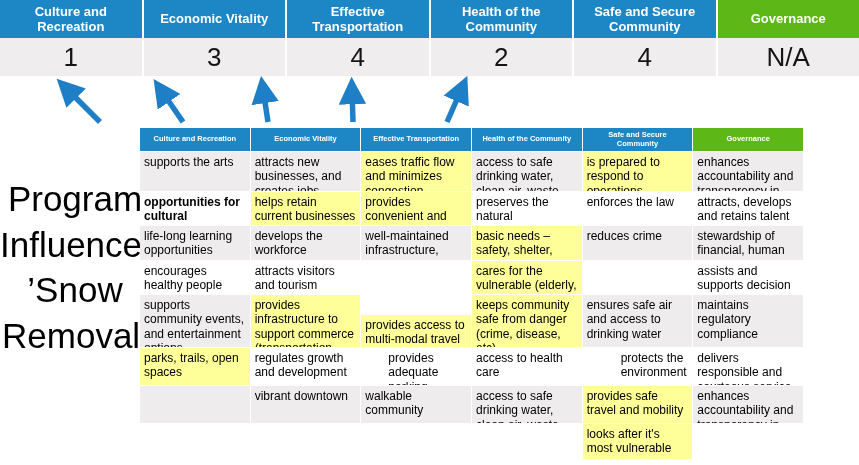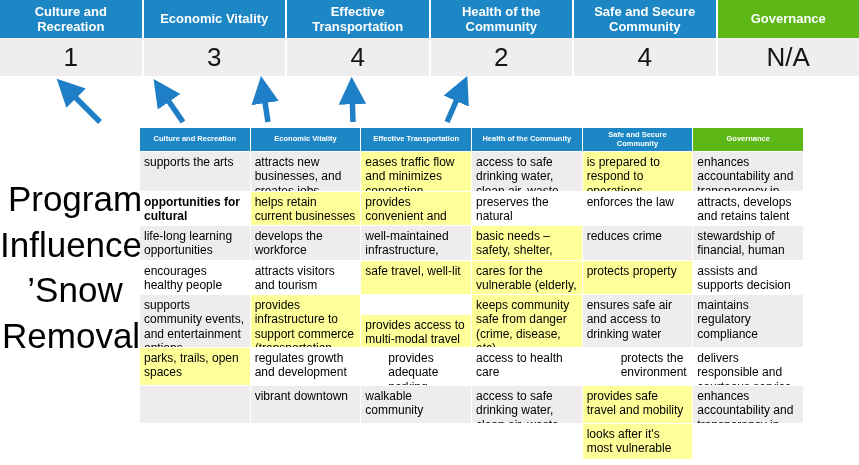--- a/index.html
+++ b/index.html
@@ -95,39 +95,37 @@
     <div class="tcell bg-gray" style="grid-area: 4 / 2;">develops the workforce</div>
     <div class="tcell bg-white" style="grid-area: 5 / 2;">attracts visitors and tourism</div>
     <div class="tcell bg-yellow" style="grid-area: 6 / 2;">provides infrastructure to support commerce (transportation, utilities, internet/communications, smart cities, etc)</div>
     <div class="tcell bg-white" style="grid-area: 7 / 2;">regulates growth and development</div>
     <div class="tcell bg-gray" style="grid-area: 8 / 2;">vibrant downtown</div>
     <div class="tcell bg-white" style="grid-area: 9 / 2;"></div>
     <div class="thead" style="background: rgb(29, 134, 197); grid-area: 1 / 3;">Effective Transportation</div>
     <div class="tcell bg-yellow" style="grid-area: 2 / 3;">eases traffic flow and minimizes congestion</div>
     <div class="tcell bg-yellow" style="grid-area: 3 / 3;">provides convenient and efficient access</div>
     <div class="tcell bg-gray" style="grid-area: 4 / 3;">well-maintained infrastructure, planned for future development</div>
-    <div class="tcell bg-yellow" style="grid-area: 5 / 3;">safe travel, well-lit</div>
     <div class="tcell bg-yellow" style="grid-area: 6 / 3; margin-top: 20px;">provides access to multi-modal travel options (transit, public transportation, bike lanes, trails)</div>
     <div class="tcell bg-white" style="grid-area: 7 / 3; margin-left: 23px;">provides adequate parking</div>
     <div class="tcell bg-gray" style="grid-area: 8 / 3;">walkable community</div>
     <div class="tcell bg-white" style="grid-area: 9 / 3;"></div>
     <div class="thead" style="background: rgb(29, 134, 197); grid-area: 1 / 4;">Health of the Community</div>
     <div class="tcell bg-gray" style="grid-area: 2 / 4;">access to safe drinking water, clean air, waste removal</div>
     <div class="tcell bg-white" style="grid-area: 3 / 4;">preserves the natural environment</div>
     <div class="tcell bg-yellow" style="grid-area: 4 / 4;">basic needs – safety, shelter, food, opportunity to work</div>
     <div class="tcell bg-yellow" style="grid-area: 5 / 4;">cares for the vulnerable (elderly, youth)</div>
     <div class="tcell bg-yellow" style="grid-area: 6 / 4;">keeps community safe from danger (crime, disease, etc)</div>
     <div class="tcell bg-white" style="grid-area: 7 / 4;">access to health care</div>
     <div class="tcell bg-gray" style="grid-area: 8 / 4;">access to safe drinking water, clean air, waste removal</div>
     <div class="tcell bg-white" style="grid-area: 9 / 4;"></div>
     <div class="thead" style="background: rgb(29, 134, 197); grid-area: 1 / 5;">Safe and Secure Community</div>
     <div class="tcell bg-yellow" style="grid-area: 2 / 5;">is prepared to respond to operations</div>
     <div class="tcell bg-white" style="grid-area: 3 / 5;">enforces the law</div>
     <div class="tcell bg-gray" style="grid-area: 4 / 5;">reduces crime</div>
-    <div class="tcell bg-yellow" style="grid-area: 5 / 5;">protects property</div>
     <div class="tcell bg-gray" style="grid-area: 6 / 5;">ensures safe air and access to drinking water</div>
     <div class="tcell bg-white" style="grid-area: 7 / 5; margin-left: 34px;">protects the environment</div>
     <div class="tcell bg-yellow" style="grid-area: 8 / 5;">provides safe travel and mobility</div>
     <div class="tcell bg-yellow" style="grid-area: 9 / 5;">looks after it's most vulnerable</div>
     <div class="thead" style="background: rgb(92, 183, 23); grid-area: 1 / 6;">Governance</div>
     <div class="tcell bg-gray" style="grid-area: 2 / 6;">enhances accountability and transparency in operations</div>
     <div class="tcell bg-white" style="grid-area: 3 / 6;">attracts, develops and retains talent</div>
     <div class="tcell bg-gray" style="grid-area: 4 / 6;">stewardship of financial, human and physical resources</div>
     <div class="tcell bg-white" style="grid-area: 5 / 6;">assists and supports decision makers</div>
     <div class="tcell bg-gray" style="grid-area: 6 / 6;">maintains regulatory compliance</div>

